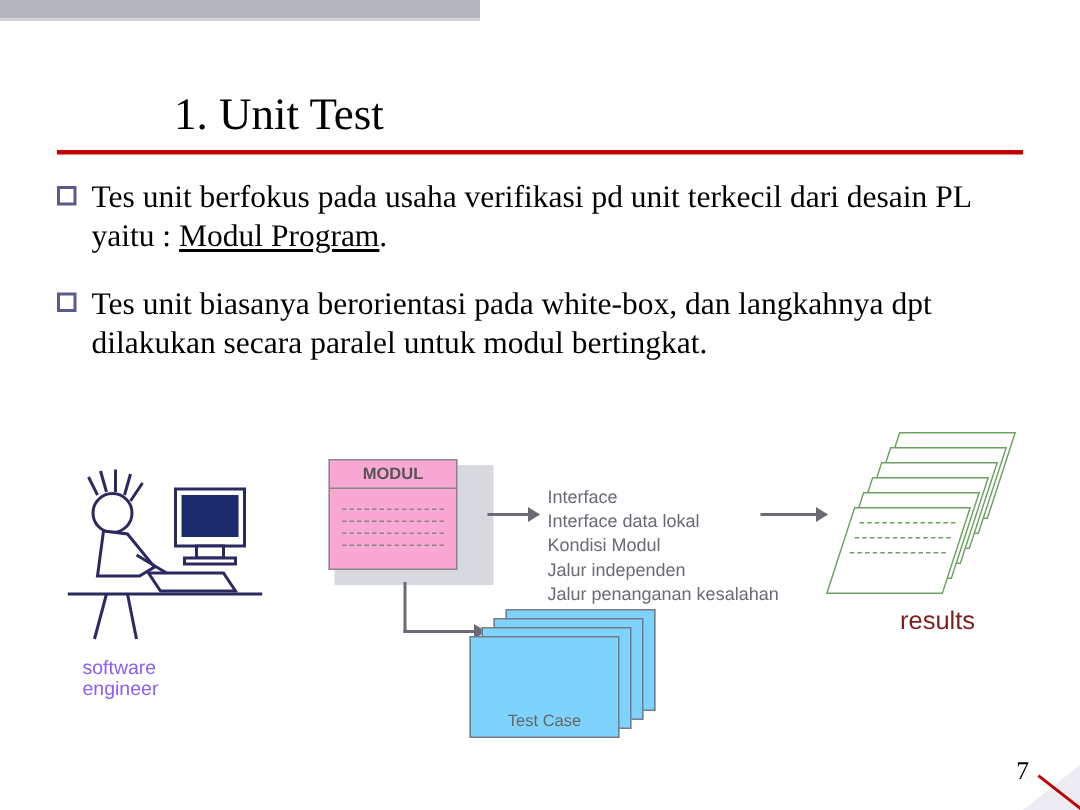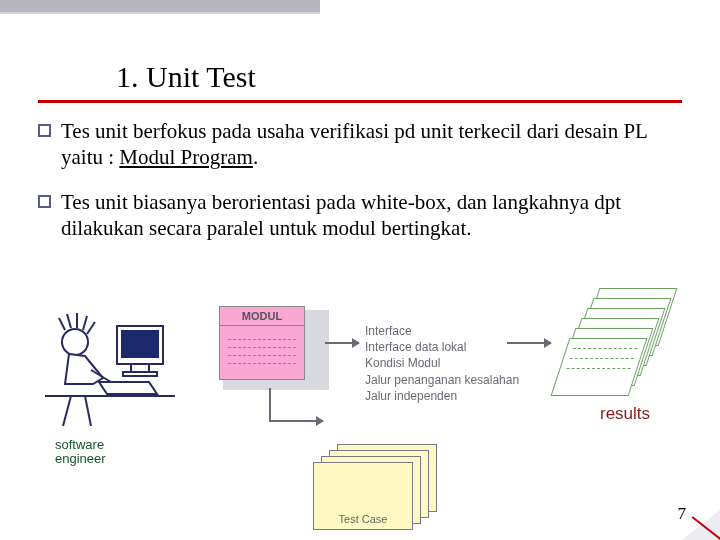--- a/index.html
+++ b/index.html
@@ -72,21 +72,21 @@
     position: absolute;
     left: 0; top: 8px;
     width: 130px; height: 130px;
   }
   .eng svg { width: 100%; height: 100%; }
   .eng-label {
     position: absolute;
     left: 10px; top: 138px;
     font-family: Arial, sans-serif;
     font-size: 13px;
-    color: #14532d;
+    color: #8b5cf6;
     line-height: 1.1;
   }
 
   
   .module {
     position: absolute;
     left: 174px; top: 6px;
     width: 86px;
     border: 1px solid #888;
     background: #f9a8d4;
@@ -185,23 +185,22 @@
 
   
   .tc {
     position: absolute;
     left: 268px; top: 106px;
     width: 140px; height: 90px;
   }
   .card {
     position: absolute;
     width: 100px; height: 68px;
-    background: #fef9c3;
+    background: #7dd3fc;
     border: 1px solid #7a7a86;
-    margin-top: 38px;
   }
   .tc-label {
     position: absolute;
     left: 0; right: 0; bottom: 4px;
     text-align: center;
     font-family: Arial, sans-serif;
     font-size: 11px;
     color: #666;
   }
   
@@ -324,22 +323,22 @@
         <div class="dash"></div>
     </div>
   </div>
 
   <div class="arrow1"></div>
 
   <div class="itf">
     <div>Interface</div>
     <div>Interface data lokal</div>
     <div>Kondisi Modul</div>
+    <div>Jalur independen</div>
     <div>Jalur penanganan kesalahan</div>
-    <div>Jalur independen</div>
   </div>
 
   <div class="arrow2"></div>
 
   <div class="res">
     <div class="sheet" style="left:30px;top:0">
         <div class="rline"></div>
         <div class="rline"></div>
         <div class="rline"></div>
       </div>

